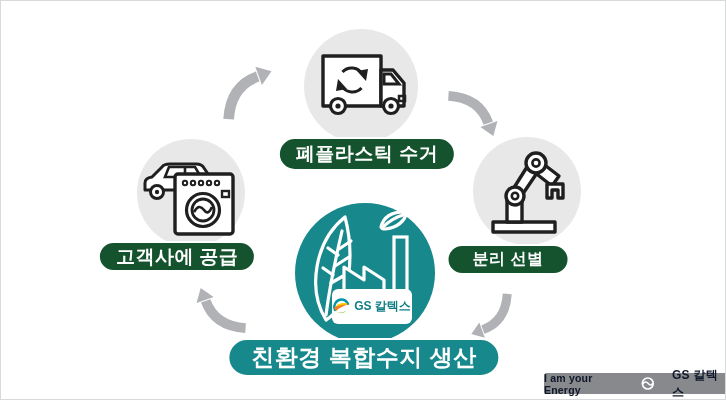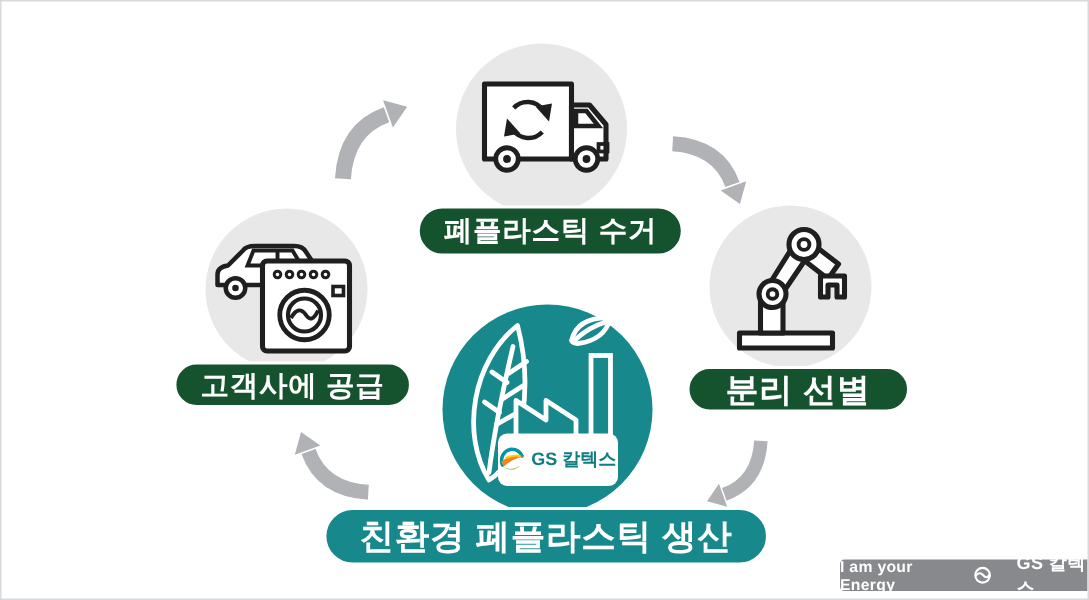--- a/index.html
+++ b/index.html
@@ -20,42 +20,42 @@
     border-radius:50%;background:#17898d;
   }
   .pill{
     position:absolute;transform:translateX(-50%);
     background:#14532d;color:#fff;border:2px solid #ffffff;
     border-radius:999px;display:flex;align-items:center;justify-content:center;
     font-weight:bold;white-space:nowrap;box-sizing:border-box;
     letter-spacing:0.5px;
   }
   .pill-top{left:366px;top:136px;height:34px;padding:0 16px;font-size:19px;}
-  .pill-left{left:194px;top:240px;height:31px;padding:0 16px;font-size:19px;}
-  .pill-right{left:531px;top:243px;height:31px;padding:0 24px;font-size:22px;}
+  .pill-left{left:176px;top:240px;height:31px;padding:0 16px;font-size:19px;font-family:Liberation Serif, serif;}
+  .pill-right{left:507px;top:243px;height:31px;padding:0 24px;font-size:16px;}
   .pill-teal{
     left:363px;top:337px;height:39px;padding:0 22px;font-size:23px;
     background:#17898d;border:2px solid #ffffff;
   }
   .arrow{position:absolute;}
   .arrow-1{left:216px;top:62px;width:62px;height:62px;}
   .arrow-2{left:442px;top:84px;width:58px;height:58px;transform:rotate(90deg);}
   .arrow-3{left:464px;top:288px;width:52px;height:52px;transform:rotate(180deg);}
   .arrow-4{left:192px;top:280px;width:58px;height:58px;transform:rotate(270deg);}
   .center-svg{position:absolute;left:0;top:0;}
   .gs-box{
     position:absolute;left:37px;top:86px;width:80px;height:35px;
     background:#ffffff;border-radius:6px;
     display:flex;align-items:center;justify-content:center;gap:4px;
   }
   .gs-box-text{color:#0f7d82;font-weight:bold;font-size:12px;letter-spacing:0;white-space:nowrap;}
   .footer-bar{
-    position:absolute;right:0;top:372px;width:165px;height:21px;
+    position:absolute;right:0;top:372px;width:181px;height:21px;
     background:#87898c;border-radius:3px 0 0 3px;
-    display:flex;align-items:center;justify-content:center;gap:17px;color:#ffffff;
+    display:flex;align-items:center;justify-content:center;gap:17px;color:#0f172a;
   }
   .footer-slogan{font-size:10.5px;font-weight:bold;letter-spacing:0.2px;}
   .footer-brand{font-size:12px;font-weight:bold;letter-spacing:0.3px;}
   svg{display:block;}
 </style>
 </head>
 <body>
 
 <div class="stage">
 
@@ -143,21 +143,21 @@
         <path d="M4 7.5 Q9 5 14 6" fill="none" stroke="#ffd100" stroke-width="1.4"></path>
         <path d="M2.5 13 Q8 16.5 13.5 12.5 A7.5 7.5 0 0 1 2.5 13 Z" fill="#8cc63e"></path>
       </svg>
       <span class="gs-box-text">GS 칼텍스</span>
     </div>
   </div>
 
   <div class="pill pill-top">폐플라스틱 수거</div>
   <div class="pill pill-right">분리 선별</div>
   <div class="pill pill-left">고객사에 공급</div>
-  <div class="pill pill-teal">친환경 폐플라스틱 생산</div>
+  <div class="pill pill-teal">친환경 복합수지 생산</div>
 
   <svg class="arrow arrow-1" viewBox="0 0 64 64">
     <path d="M12 58 Q14 24 42 14" fill="none" stroke="#b0b2b5" stroke-width="11"></path>
     <polygon points="56.2,8.5 46.4,22.7 39.6,3.9" fill="#b0b2b5"></polygon>
   </svg>
   <svg class="arrow arrow-2" viewBox="0 0 64 64">
     <path d="M12 58 Q14 24 42 14" fill="none" stroke="#b0b2b5" stroke-width="11"></path>
     <polygon points="56.2,8.5 46.4,22.7 39.6,3.9" fill="#b0b2b5"></polygon>
   </svg>
   <svg class="arrow arrow-3" viewBox="0 0 64 64">

